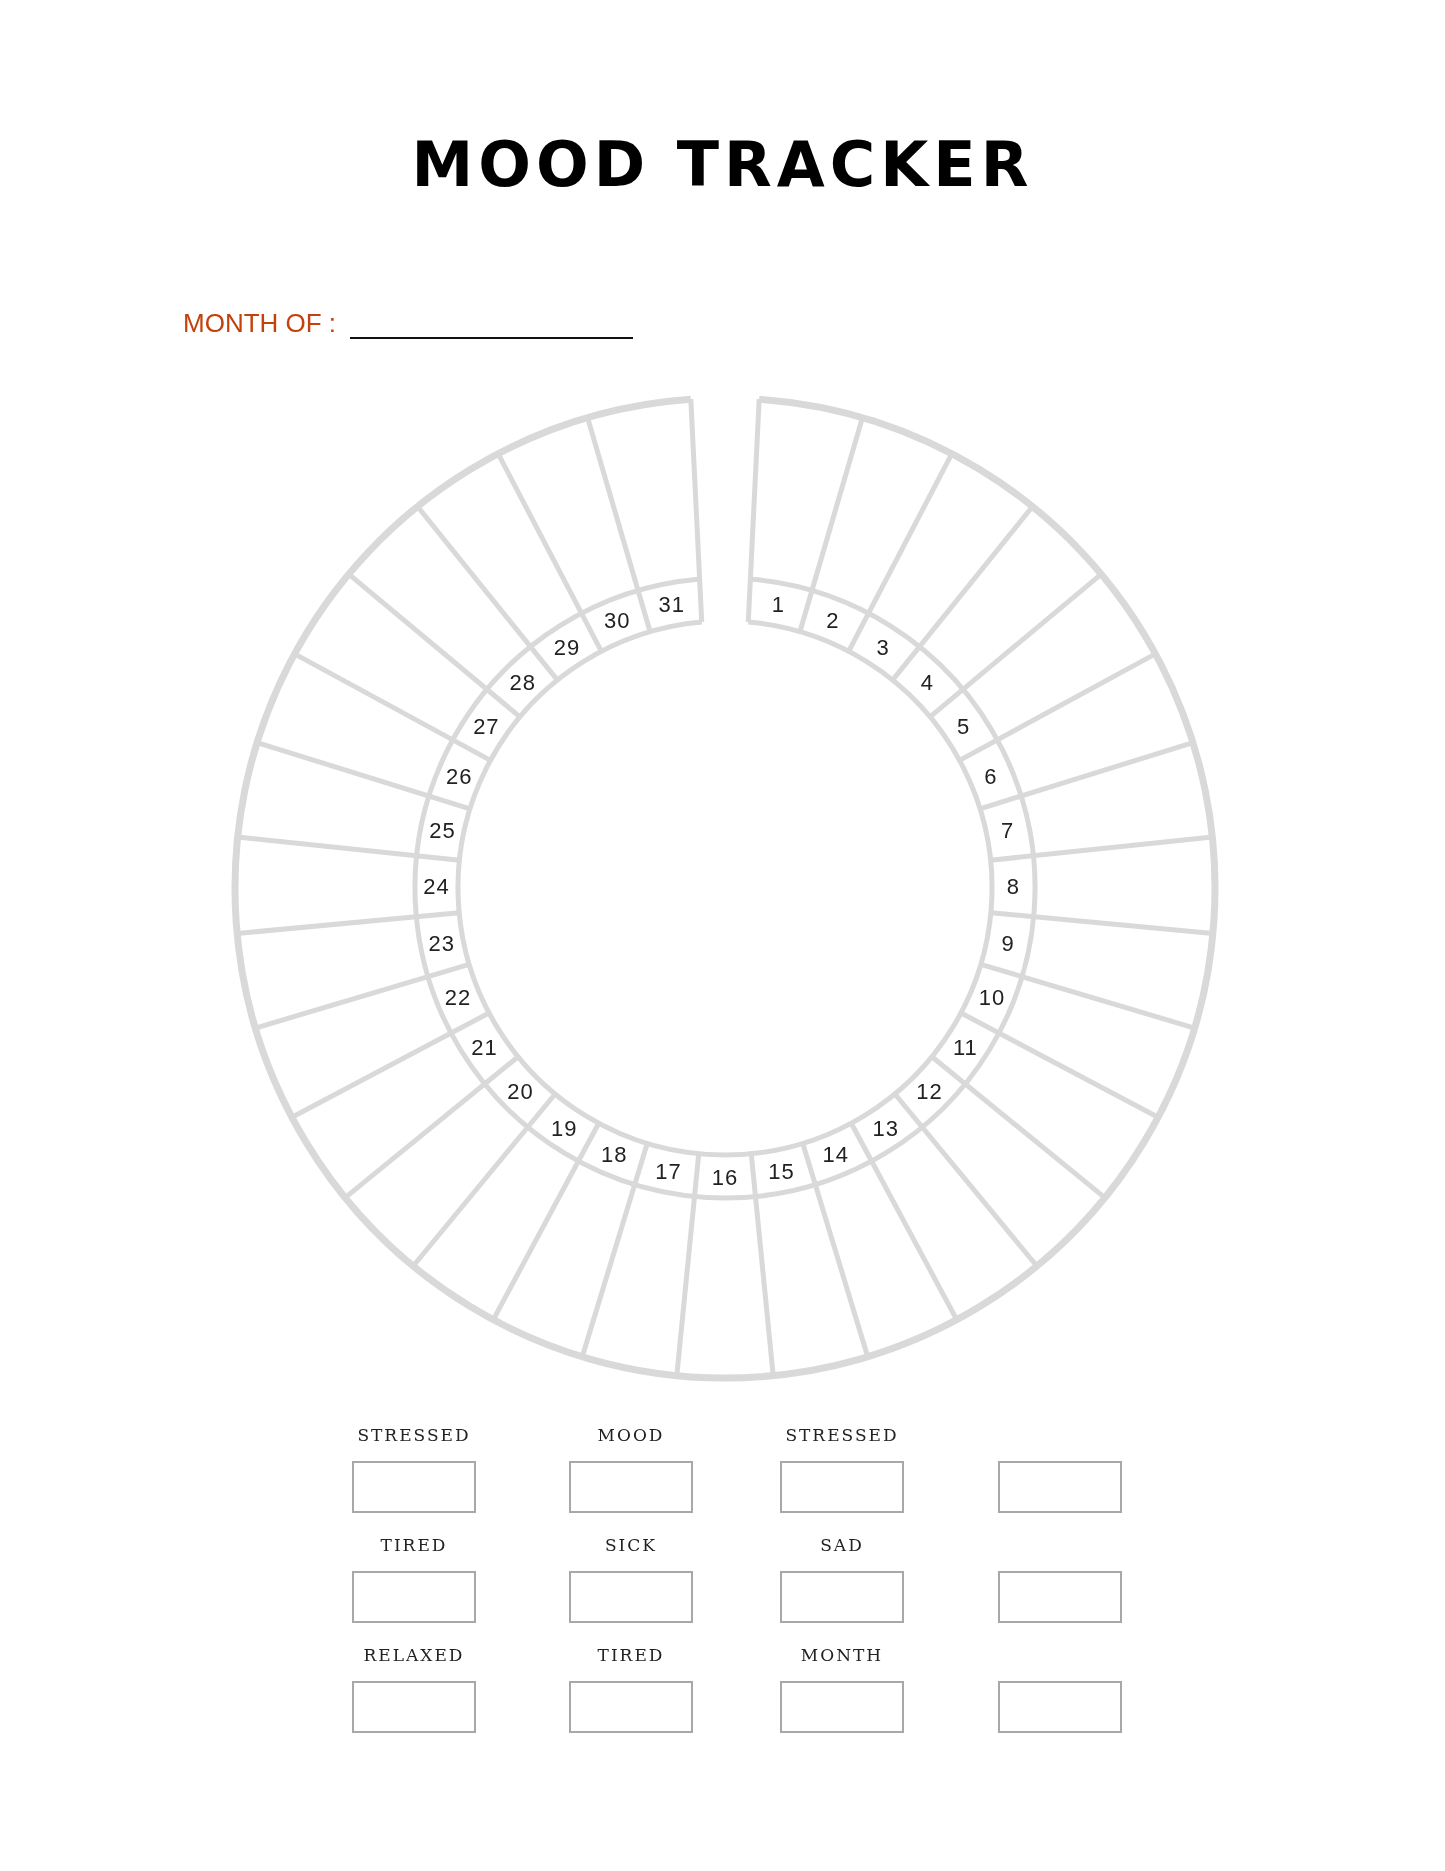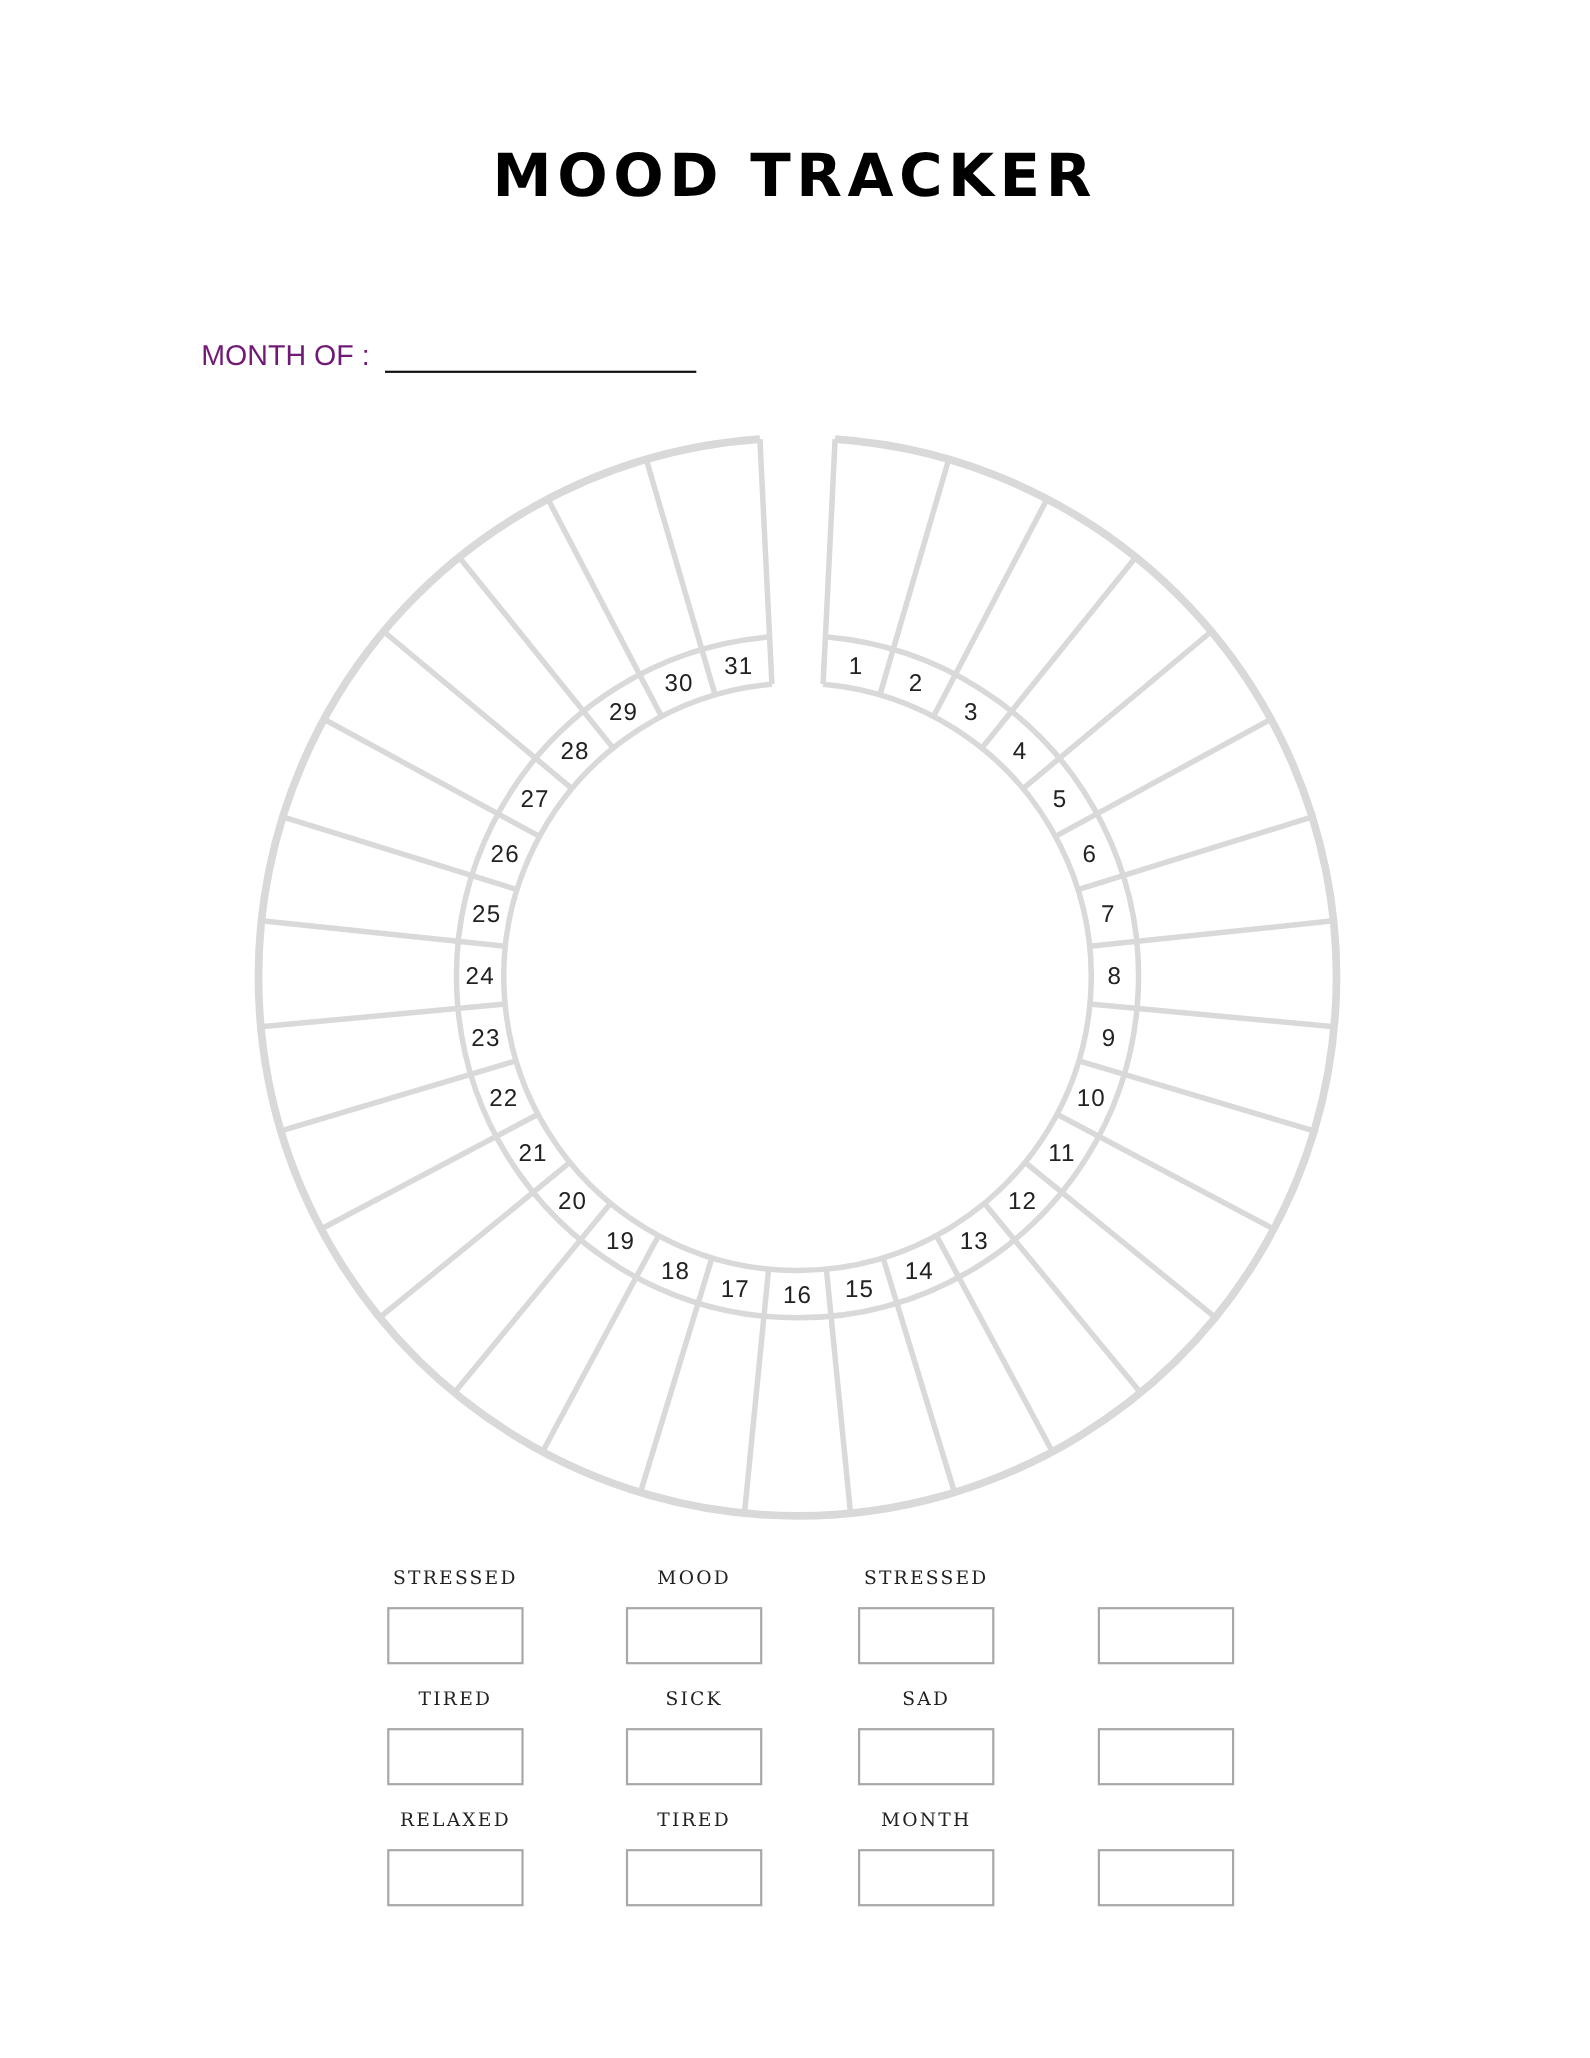--- a/index.html
+++ b/index.html
@@ -1,18 +1,18 @@
 <!DOCTYPE html>
 <html><head>
 <meta charset="utf-8">
 <style>
   html,body{margin:0;padding:0;background:#fff;}
   body{width:1445px;height:1871px;position:relative;overflow:hidden;font-family:"DejaVu Sans",sans-serif;}
-  .title{position:absolute;left:0;width:1445px;top:128px;text-align:center;font-family:"DejaVu Sans",sans-serif;font-size:54px;font-weight:bold;letter-spacing:5px;color:#000;}
-  .month{position:absolute;left:183px;top:308px;display:flex;align-items:flex-end;font-family:"Liberation Sans",sans-serif;font-size:26px;color:#701a75;}
+  .title{position:absolute;left:0;width:1445px;top:128px;text-align:center;font-family:"DejaVu Sans",sans-serif;font-size:62px;font-weight:bold;letter-spacing:5px;color:#000;}
+  .month{position:absolute;left:183px;top:308px;display:flex;align-items:flex-end;font-family:"Liberation Sans",sans-serif;font-size:26px;color:#c2410c;}
   .month-line{display:inline-block;width:283px;border-bottom:2px solid #111;margin-left:14px;height:26px;}
   svg.wheel{position:absolute;left:0;top:0;}
   .legend{position:absolute;left:0;top:0;}
   .leg-item{position:absolute;width:124px;}
   .leg-label{position:absolute;top:0;left:-30px;width:184px;text-align:center;font-family:"DejaVu Serif",serif;font-size:17px;letter-spacing:2px;color:#222;}
   .leg-box{position:absolute;top:36px;left:0;width:120px;height:48px;border:2px solid #a8a8a8;background:#fff;}
 </style>
 </head>
 <body>
 

